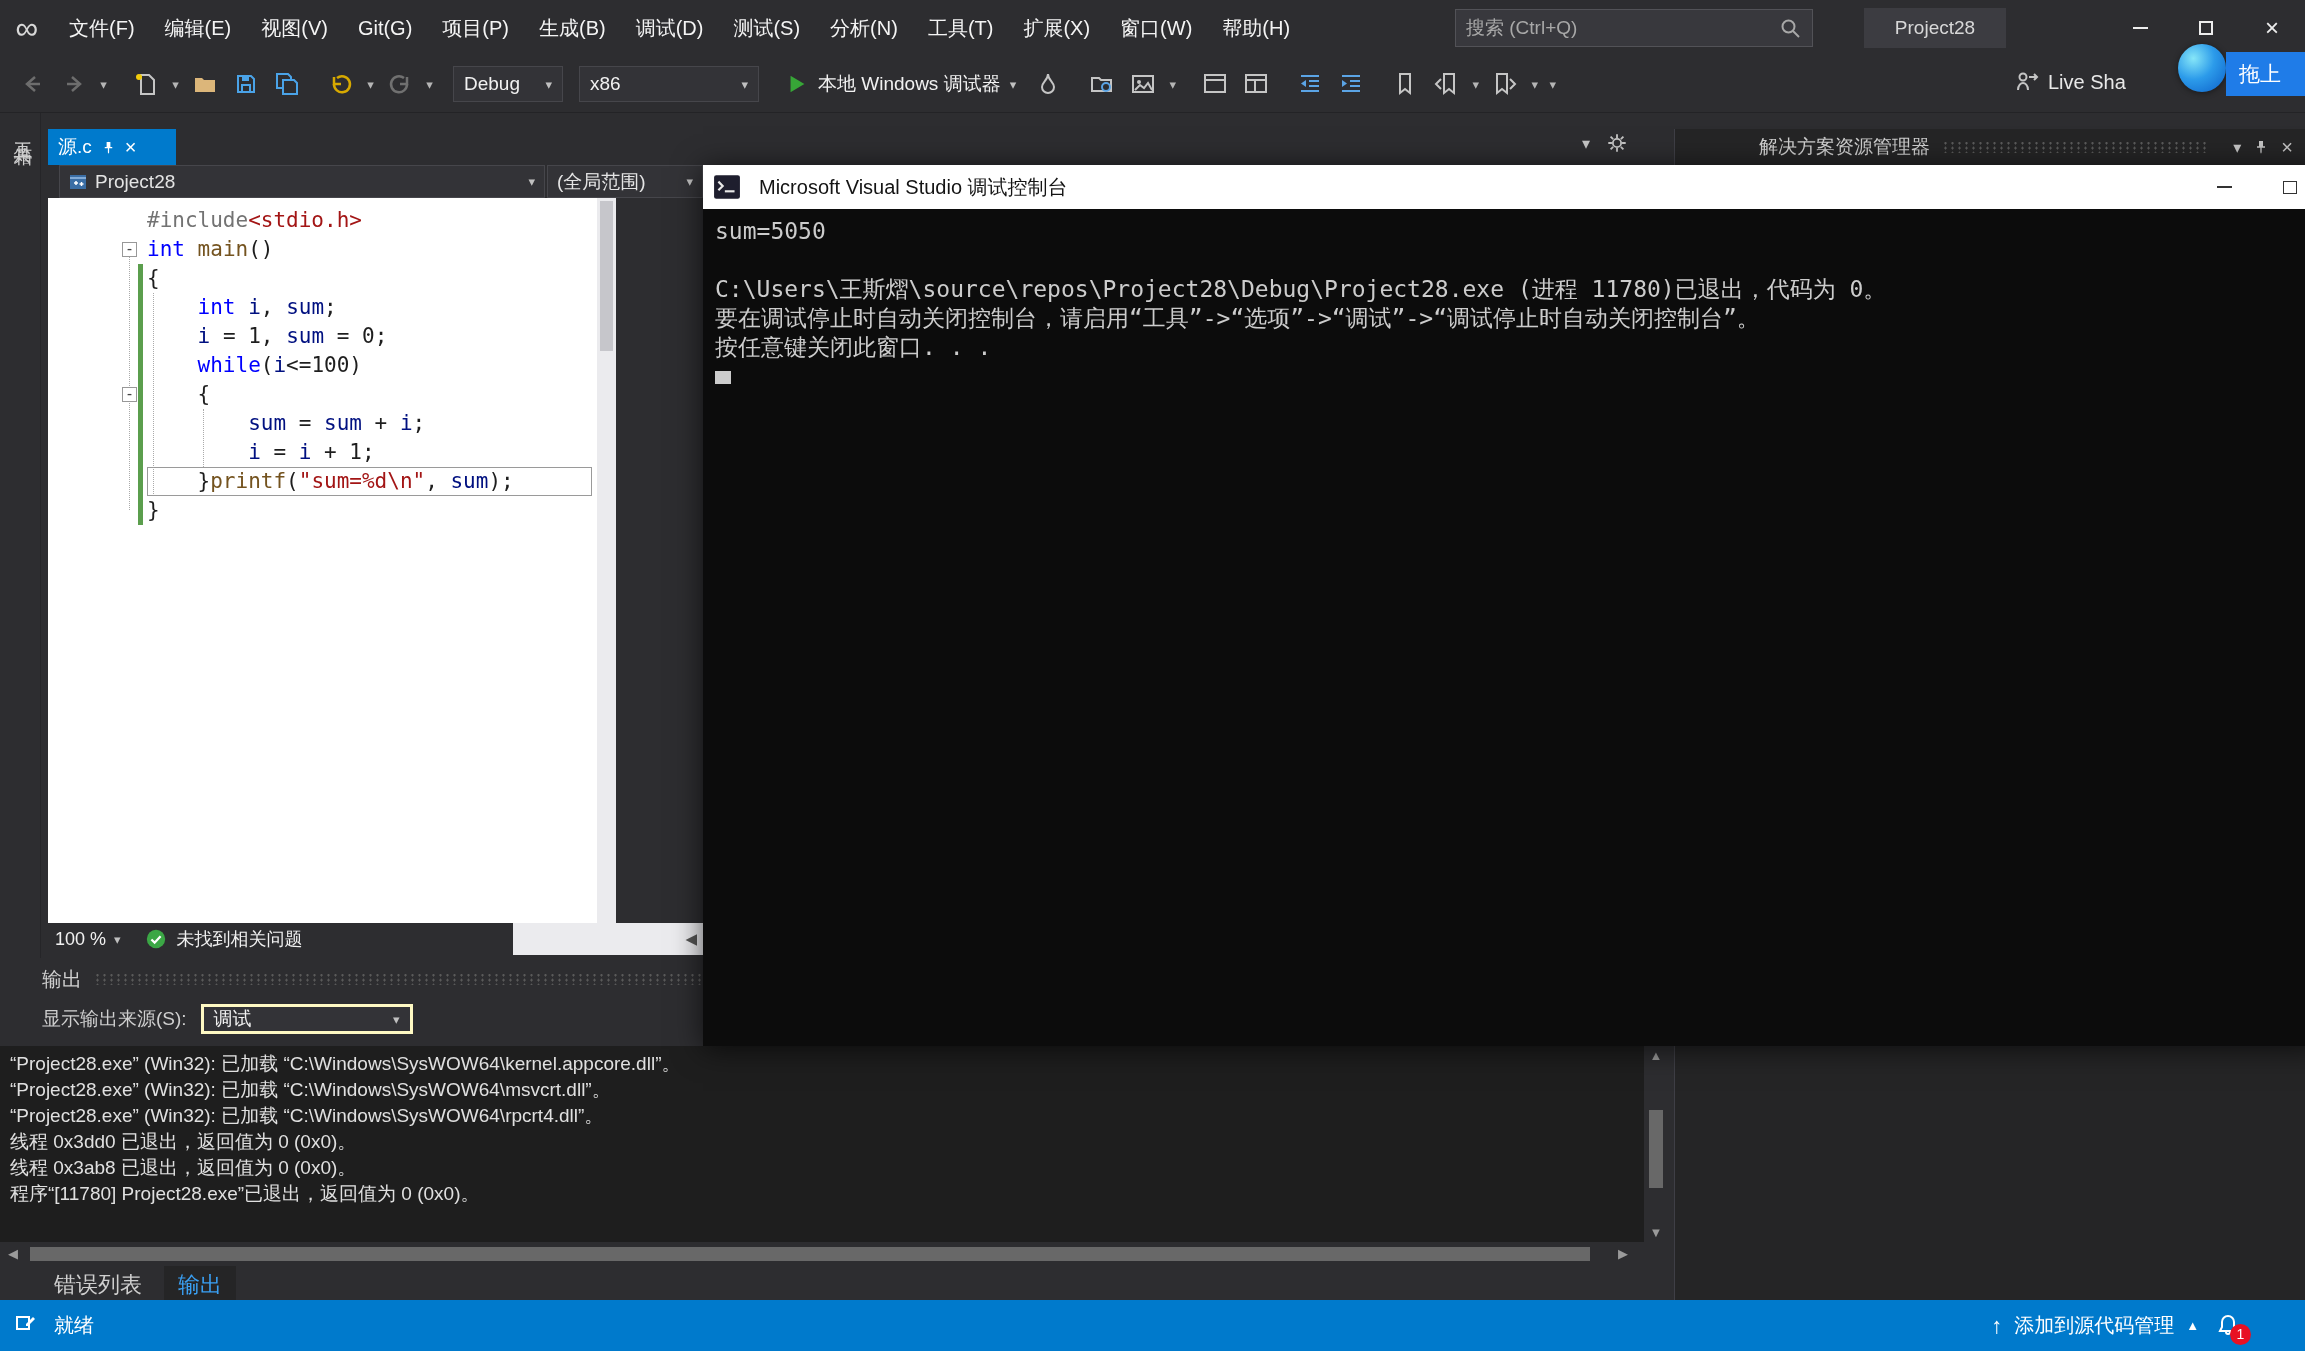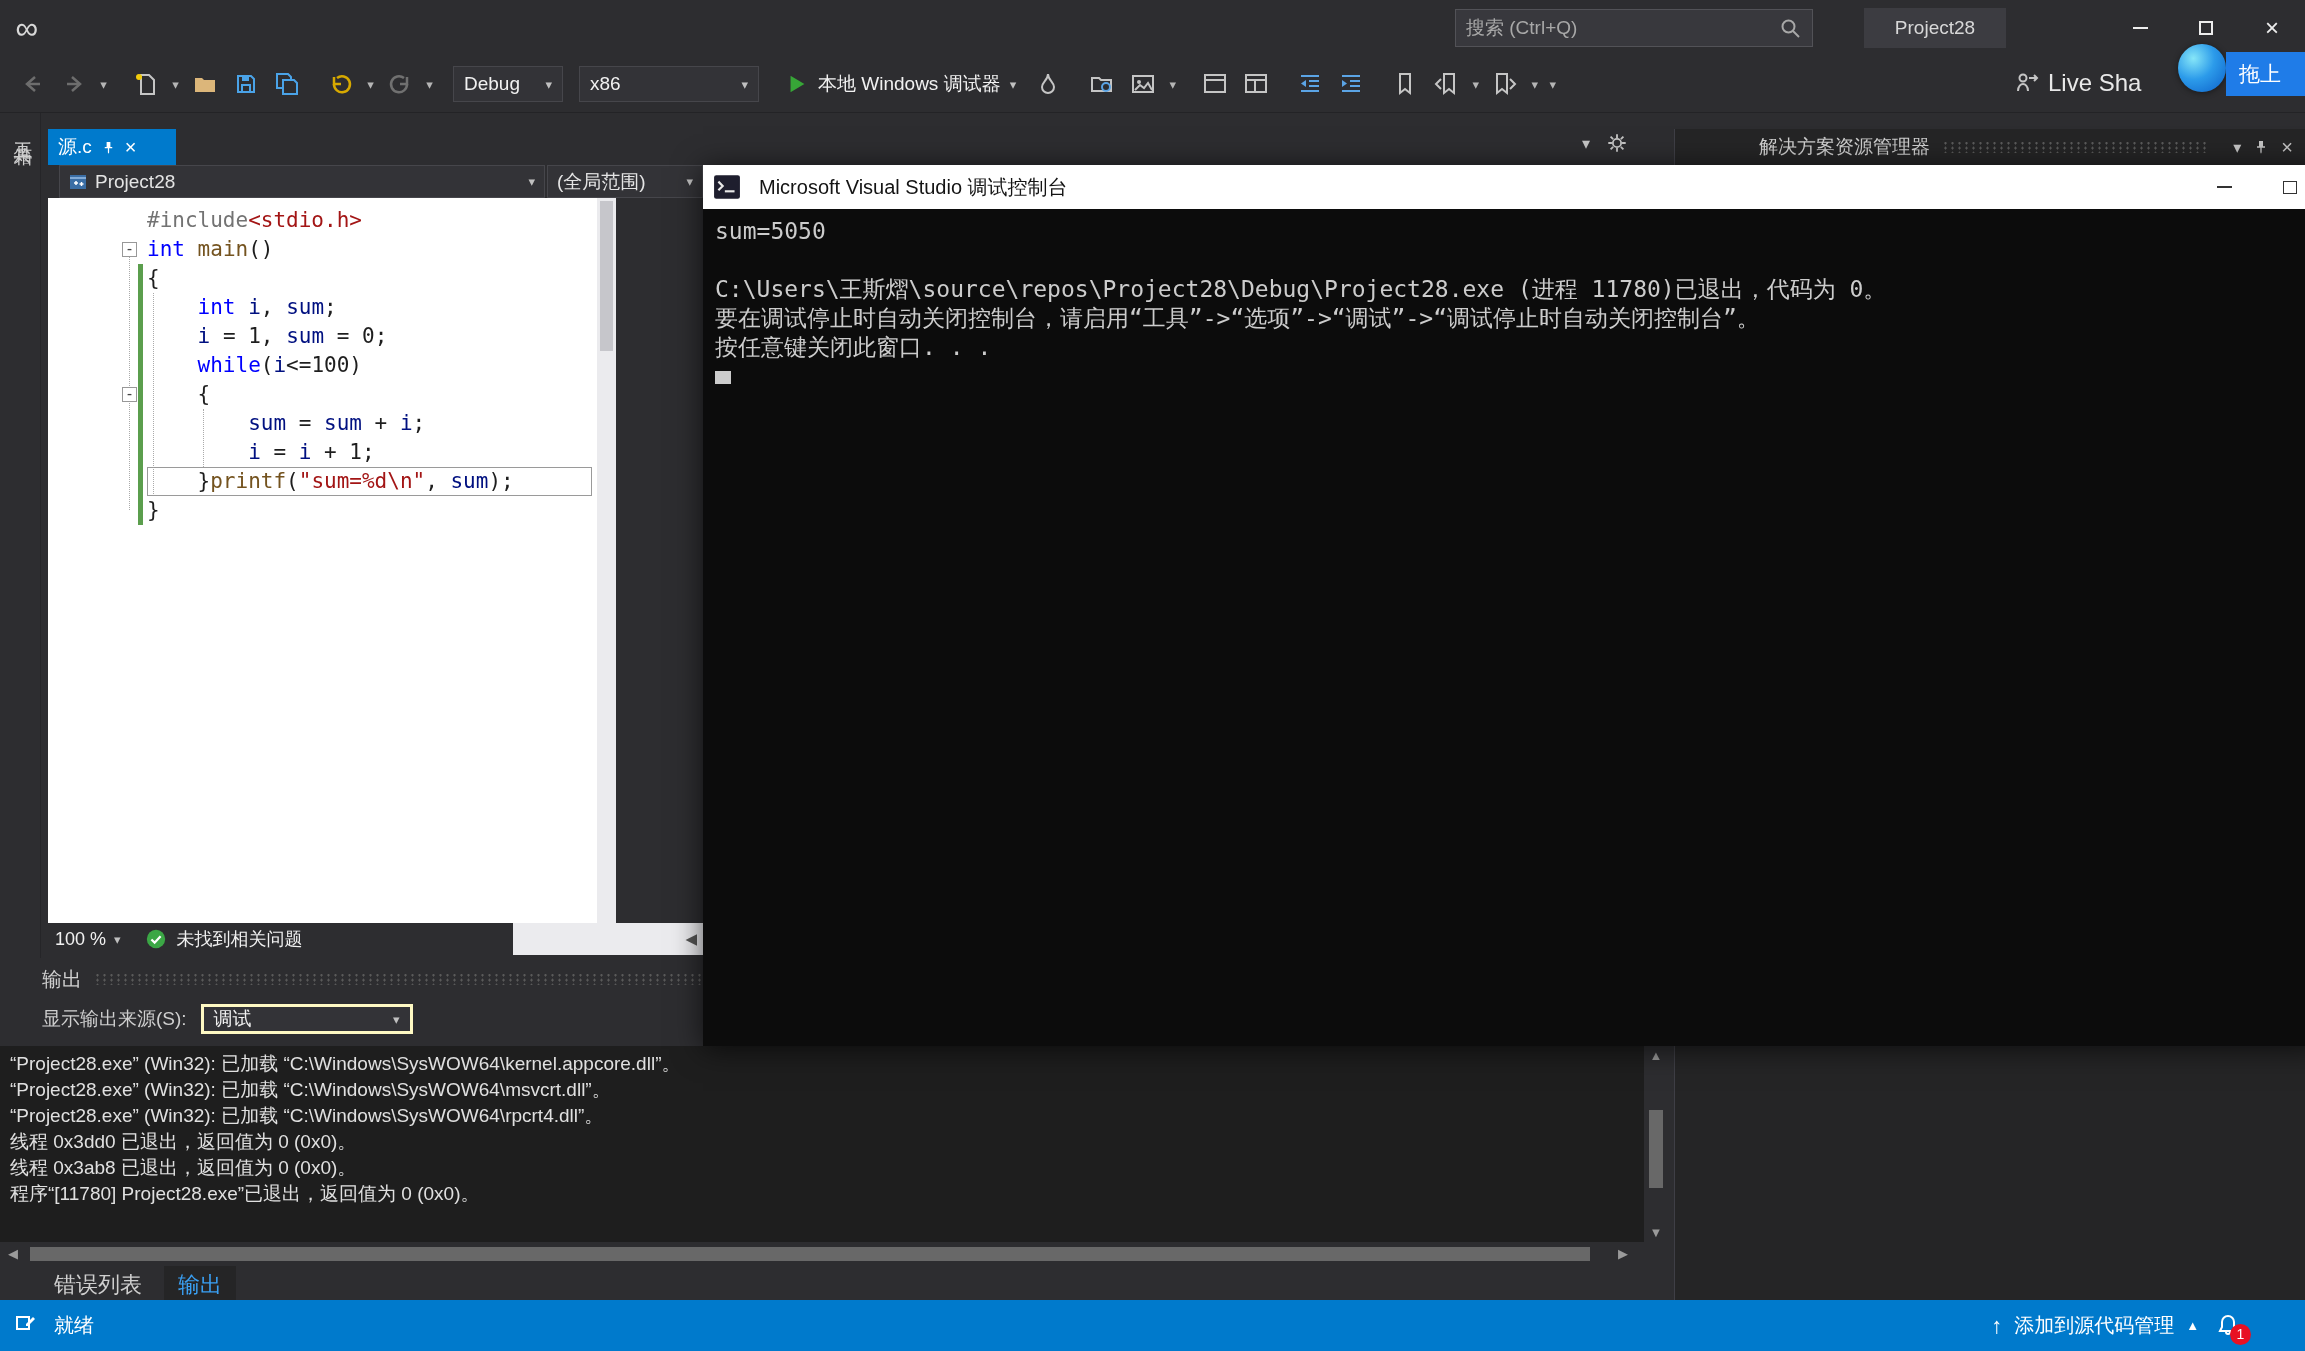--- a/index.html
+++ b/index.html
@@ -21,21 +21,21 @@
 
 
 .toolbar{position:absolute;left:0;top:56px;width:2305px;height:57px;background:#2d2d30;border-bottom:1px solid #232326;display:flex;align-items:center;padding-left:14px;gap:3px;z-index:19}
 .tb-btn{width:38px;height:42px;display:flex;align-items:center;justify-content:center;flex:0 0 auto}
 .tb-caret{width:15px;color:#b5b5b5;font-size:13px;text-align:center;flex:0 0 auto}
 .tb-sep{width:10px;flex:0 0 auto}
 .combo{height:36px;background:#333337;border:1px solid #46464b;display:flex;align-items:center;font-size:19px;color:#f1f1f1;padding:16px 10px;gap:8px;flex:0 0 auto}
 .combo .cv{flex:1;white-space:nowrap}
 .combo .caret,.start-btn .caret{color:#c0c0c0;font-size:13px}
 .start-btn{display:flex;align-items:center;gap:9px;padding:0 10px;font-size:19px;color:#f1f1f1;flex:0 0 auto;white-space:nowrap}
-.live-share{position:absolute;left:2014px;top:69px;display:flex;align-items:center;gap:8px;color:#e8e8e8;font-size:24px;z-index:21;white-space:nowrap}
+.live-share{position:absolute;left:2014px;top:69px;display:flex;align-items:center;gap:8px;color:#e8e8e8;font-size:20px;z-index:21;white-space:nowrap}
 
 
 .float-circle{position:absolute;left:2178px;top:44px;width:48px;height:48px;border-radius:50%;background:radial-gradient(circle at 32% 30%,#86e6f8 0%,#2c9bea 45%,#0b5fc9 100%);z-index:60;box-shadow:0 1px 6px rgba(0,0,0,.45)}
 .float-badge{position:absolute;left:2226px;top:52px;width:79px;height:44px;background:#1f7ce8;color:#fff;font-size:21px;display:flex;align-items:center;padding-left:13px;z-index:60;overflow:hidden;white-space:nowrap}
 
 
 .toolbox{position:absolute;left:0;top:113px;width:41px;height:845px;background:#2d2d30;border-right:1px solid #252528}
 .toolbox .vlabel{writing-mode:vertical-rl;font-size:19px;color:#cfcfcf;margin:14px 0 0 10px;letter-spacing:3px;white-space:nowrap}
 
 
@@ -119,20 +119,35 @@
 .console-cursor{width:16px;height:13px;background:#ccc;margin-top:9px}
 svg{display:block}
 </style>
 </head>
 <body>
 
 <div id="app">
 
   <div class="titlebar">
     <div class="vs-logo">∞</div>
+    <div class="menu-bar">
+        <div class="menu-item">文件(F)</div>
+        <div class="menu-item">编辑(E)</div>
+        <div class="menu-item">视图(V)</div>
+        <div class="menu-item">Git(G)</div>
+        <div class="menu-item">项目(P)</div>
+        <div class="menu-item">生成(B)</div>
+        <div class="menu-item">调试(D)</div>
+        <div class="menu-item">测试(S)</div>
+        <div class="menu-item">分析(N)</div>
+        <div class="menu-item">工具(T)</div>
+        <div class="menu-item">扩展(X)</div>
+        <div class="menu-item">窗口(W)</div>
+        <div class="menu-item">帮助(H)</div>
+      </div>
     <div class="search-box">
       <span class="ph">搜索 (Ctrl+Q)</span>
       <svg width="24" height="24" viewBox="0 0 24 24">
         <circle cx="10.5" cy="10.5" r="6" stroke="#a8a8a8" stroke-width="2" fill="none"></circle>
         <path d="M15 15 L21 21" stroke="#a8a8a8" stroke-width="2"></path>
       </svg>
     </div>
     <div class="win-title">Project28</div>
     <div class="win-controls">
       <div class="win-btn">

